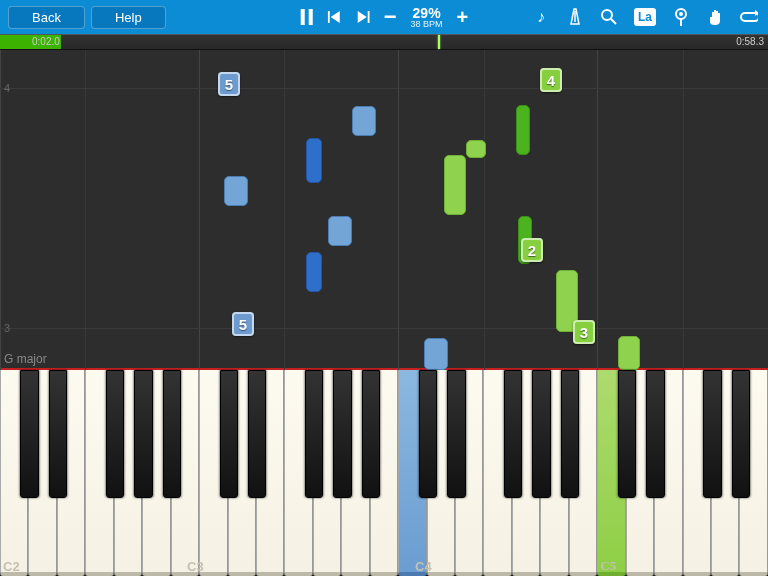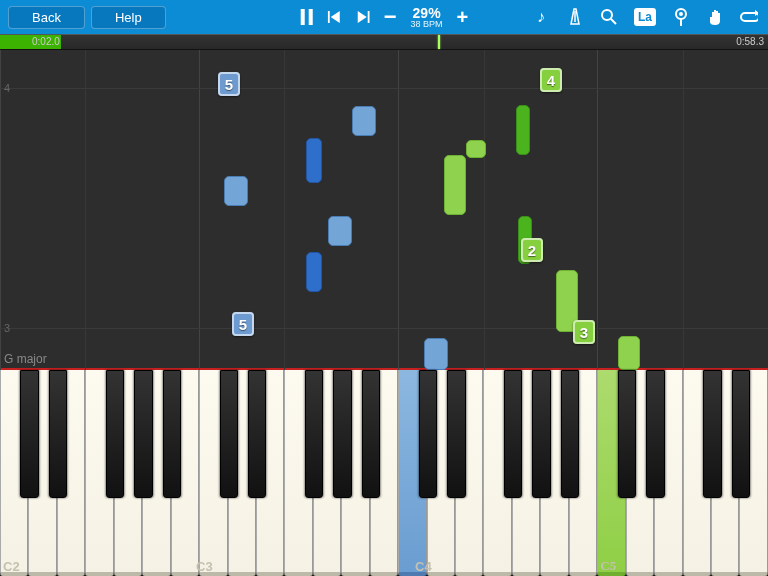--- a/index.html
+++ b/index.html
@@ -206,16 +206,16 @@
       <div class="black-key" style="left: 447.147px;"></div>
       <div class="black-key" style="left: 504.036px;"></div>
       <div class="black-key" style="left: 532.48px;"></div>
       <div class="black-key" style="left: 560.924px;"></div>
       <div class="black-key" style="left: 617.813px;"></div>
       <div class="black-key" style="left: 646.258px;"></div>
       <div class="black-key" style="left: 703.147px;"></div>
       <div class="black-key" style="left: 731.591px;"></div>
     </div>
 <div class="oct-label" style="left: 3px;">C2</div>
-    <div class="oct-label" style="left: 196px; margin-top: 48px;">C3</div>
+    <div class="oct-label" style="left: 187px; margin-top: 48px;">C3</div>
     <div class="oct-label" style="left: 415px;">C4</div>
     <div class="oct-label" style="left: 600.333px; font-family: Liberation Serif, serif;">C5</div>
   </div>
 
 </body></html>

